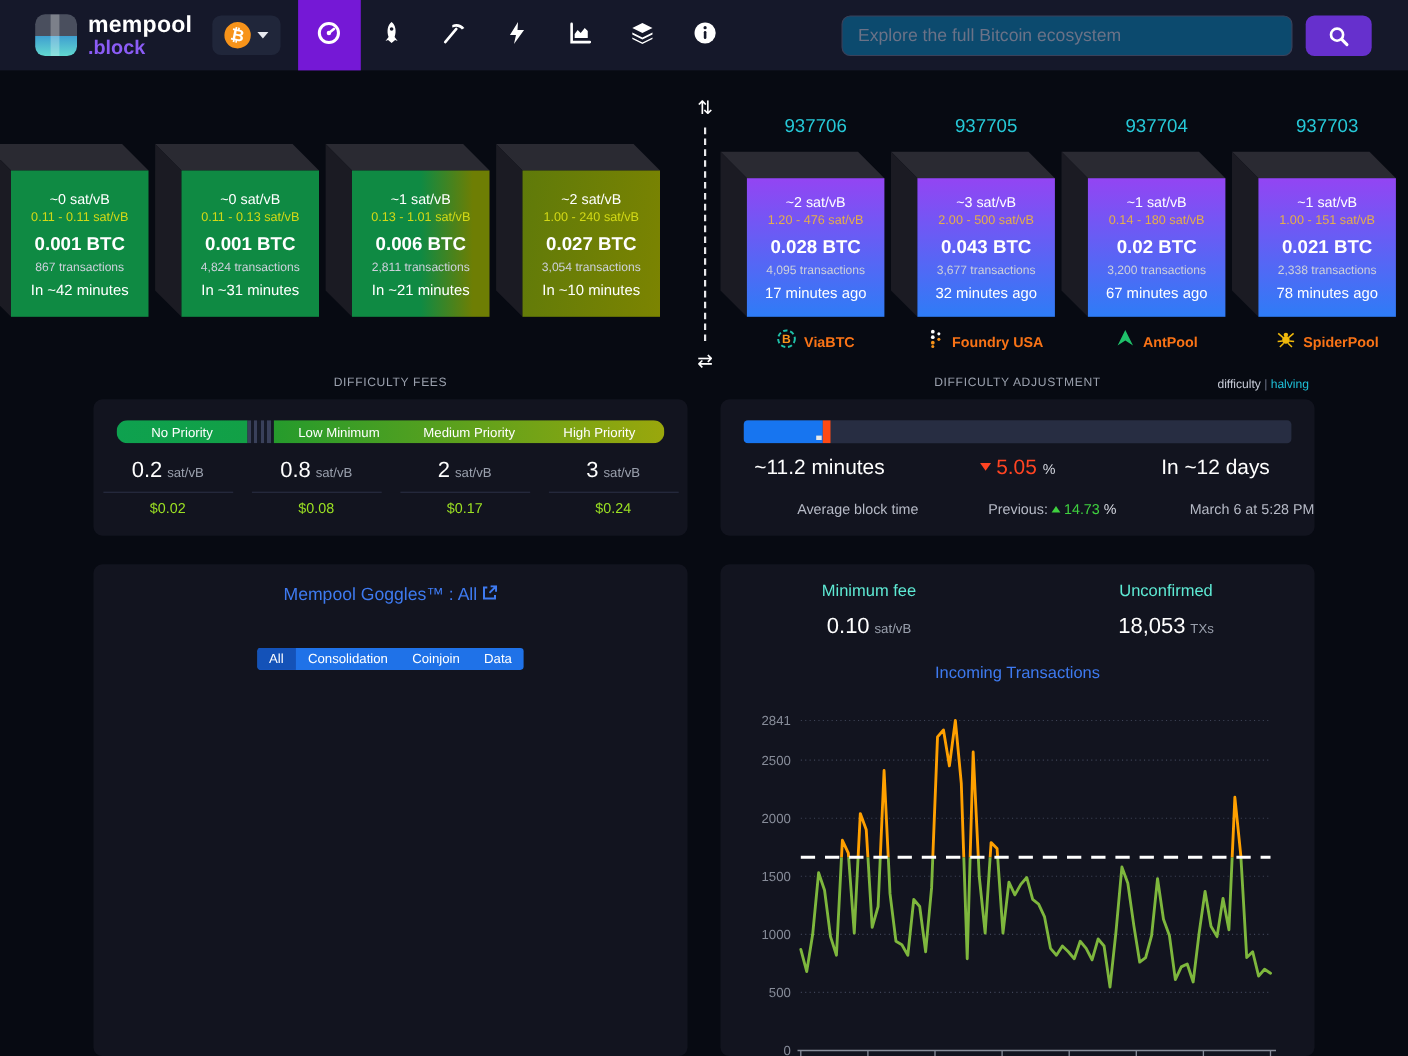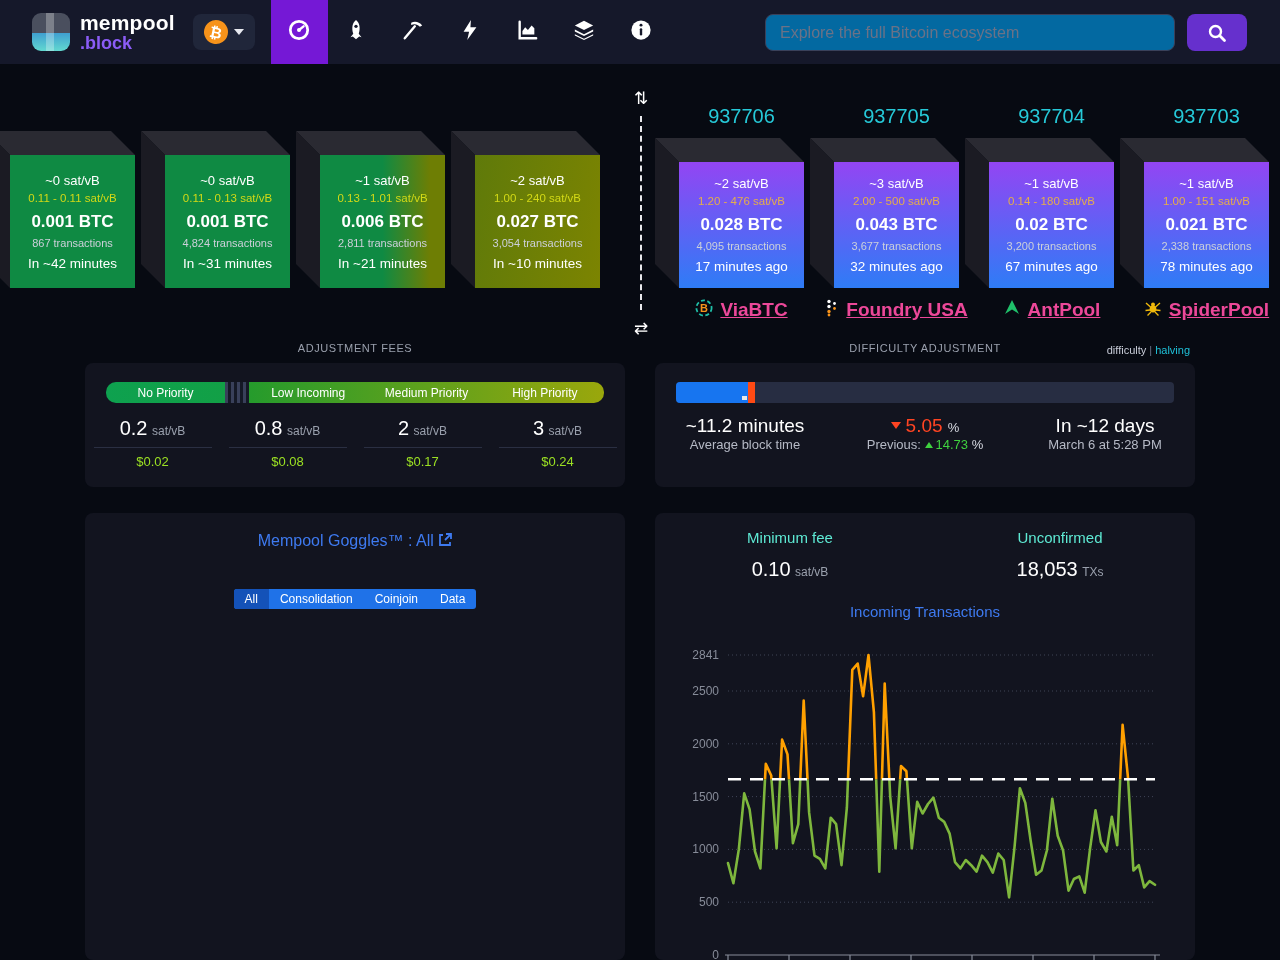--- a/index.html
+++ b/index.html
@@ -21,36 +21,36 @@
   .logo-text .l1 { font-size:21px; font-weight:bold; color:#fff; letter-spacing:.2px; }
   .logo-text .l2 { font-size:18px; font-weight:bold; color:#8b5cf6; }
   .net-select { margin-left:18px; width:62px; height:36px; background:#20263a; border-radius:8px; display:flex; align-items:center; justify-content:center; gap:6px; cursor:pointer; }
   .btc-circle { width:24px; height:24px; border-radius:50%; background:#f7931a; color:#fff; font-weight:bold; font-size:15px; display:flex; align-items:center; justify-content:center; transform:rotate(12deg); }
   .caret { width:0; height:0; border-left:5px solid transparent; border-right:5px solid transparent; border-top:6px solid #e8eaf0; }
   .nav { display:flex; height:64px; margin-left:16px; }
   .nav-item { width:57px; height:64px; display:flex; align-items:center; justify-content:center; cursor:pointer; }
   .nav-item.active { background:#7518d6; }
   .nav-item svg { width:22px; height:22px; }
   .search-wrap { position:absolute; right:33px; top:14px; display:flex; gap:12px; }
-  .search-input { width:410px; height:37px; background:#0369a1; border:1px solid #3a415a; border-radius:8px; color:#e5e8f0; font-size:16px; padding:0 14px; }
+  .search-input { width:410px; height:37px; background:#0c4a6e; border:1px solid #3a415a; border-radius:8px; color:#e5e8f0; font-size:16px; padding:0 14px; }
   .search-input::placeholder { color:#6b7287; }
   .search-btn { width:60px; height:37px; background:#6630cd; border:none; border-radius:8px; display:flex; align-items:center; justify-content:center; cursor:pointer; }
   
   .block { position:absolute; width:125px; cursor:pointer;border-radius:12px; }
   .face { position:absolute; left:0; top:0; width:100%; height:100%; display:flex; flex-direction:column; align-items:center; justify-content:center; text-align:center; }
   .top3d { position:absolute; left:0; top:-24px; width:100%; height:24px; background:#2a2a32; transform:skewX(45deg); transform-origin:0 100%; }
   .left3d { position:absolute; left:-24px; top:0; width:24px; height:100%; background:#1b1b23; transform:skewY(45deg); transform-origin:100% 0; }
   .bl-fee { font-size:13px; color:#fff; }
   .bl-range { font-size:11.5px; margin-top:4px; }
   .bl-total { font-size:17px; font-weight:bold; margin-top:8px; color:#fff; }
   .bl-tx { font-size:11px; margin-top:5px; color:#ccd0da; }
   .bl-time { font-size:13.5px; margin-top:7px; color:#fff; }
-  .height-label { position:absolute; width:125px; text-align:center; top:105px; font-size:20px; color:#26c9d8; cursor:pointer; }
+  .height-label { position:absolute; width:125px; text-align:center; top:105px; font-size:17px; color:#26c9d8; cursor:pointer; }
   .pool-row { position:absolute; top:299px; width:145px; display:flex; align-items:center; justify-content:center; gap:7px; cursor:pointer; }
-  .pool-name { font-size:19px; font-weight:bold; color:#ec4899;text-decoration:underline; }
+  .pool-name { font-size:13px; font-weight:bold; color:#f97316; }
   
   .divider-line { position:absolute; left:640px; top:116px; height:194px; border-left:2px dashed #e9e9ec; }
   .divider-arrow { position:absolute; color:#fff; font-size:17px; text-align:center; width:24px; }
   
   .section-title { position:absolute; font-size:11px; letter-spacing:.6px; color:#9aa0ad; text-align:center; width:540px; }
   .mini-links { position:absolute; top:344px; right:90px; font-size:11px; color:#c8ccd8; }
   .mini-links .lnk-halving { color:#1fc0d8; cursor:pointer; }
   .mini-links .sep { color:#6b7287; margin:0 3px; }
   
   .panel { position:absolute; background:#12141f; border-radius:8px; }
@@ -71,21 +71,21 @@
   .fee-hr { width:118px; border:none; border-top:1px solid #2a2f42; margin:7px auto 6px; }
   .fee-usd { font-size:13px; color:#9be023; }
   
   .diff-bar { position:absolute; left:21px; top:19px; width:498px; height:21px; background:#272d42; border-radius:4px; overflow:hidden; }
   .diff-fill { position:absolute; left:0; top:0; height:100%; background:#1775f0; }
   .diff-marker { position:absolute; top:0; height:100%; width:7px; background:#ff4a14; }
   .diff-notch { position:absolute; bottom:3px; width:5px; height:4px; background:#e8e8e8; }
   .diff-stats { position:absolute; left:0; top:52px; width:100%; display:flex; }
   .diff-col { flex:1; text-align:center; }
   .diff-big { font-size:19px; color:#fff; }
-  .diff-sub { font-size:13px; color:#b6bac6; margin-top:0; }
+  .diff-sub { font-size:13px; color:#b6bac6; margin-top:18px;text-align:right; }
   .chg-down { color:#ff4422; }
   .chg-up { color:#3fd13f; }
   .pct { font-size:13px; color:#d7dae2; }
   .caret-down-red { display:inline-block; width:0; height:0; border-left:5px solid transparent; border-right:5px solid transparent; border-top:7px solid #ff4422; margin-right:5px; vertical-align:3px; }
   .caret-up-green { display:inline-block; width:0; height:0; border-left:4px solid transparent; border-right:4px solid transparent; border-bottom:6px solid #3fd13f; margin-right:3px; vertical-align:1px; }
   
   .goggles-title { position:absolute; top:19px; width:100%; text-align:center; font-size:16px; color:#3e7af0; cursor:pointer; }
   .goggles-tabs { position:absolute; top:48px; left:0; width:100%; display:flex; justify-content:center;margin-top:28px; }
   .tabs-inner { display:inline-flex; background:#1f72e8; border-radius:3px; overflow:hidden; font-size:12px; }
   .tab { padding:3px 11px; color:#fff; cursor:pointer; }
@@ -299,34 +299,34 @@
           <path d="M6.5 8 L2 4 M11.5 8 L16 4 M6 11 L1.5 11.5 M12 11 L16.5 11.5 M7 13 L3.5 16.5 M11 13 L14.5 16.5" stroke="#f0b90b" stroke-width="1.4" fill="none"></path>
         </svg></span>
       <span class="pool-name">SpiderPool</span>
     </div>
   </div>
 
 <div class="divider-arrow" style="left:629px; top:88px;">⇅</div>
 <div class="divider-line"></div>
 <div class="divider-arrow" style="left:629px; top:318px;">⇄</div>
 
-<div class="section-title" style="left:85px; top:342px;">ADJUSTMENT FEES</div>
+<div class="section-title" style="left:85px; top:342px;">DIFFICULTY FEES</div>
 <div class="section-title" style="left:655px; top:342px;">DIFFICULTY ADJUSTMENT</div>
 <div class="mini-links">
   <span>difficulty</span><span class="sep">|</span><span class="lnk-halving">halving</span>
 </div>
 
 <div class="panel" id="fees-panel">
   <div class="fee-bar">
     <div class="seg-no">
         <span>No Priority</span>
       </div>
     <div class="seg-gap"></div>
     <div class="seg-rest">
-      <span>Low Incoming</span>
+      <span>Low Minimum</span>
       <span>Medium Priority</span>
       <span>High Priority</span>
     </div>
   </div>
   <div class="fee-stats" id="fee-stats">
       <div class="fee-col">
         <div><span class="fee-val">0.2</span> <span class="fee-unit">sat/vB</span></div>
         <hr class="fee-hr">
         <div class="fee-usd">$0.02</div>
       </div>

